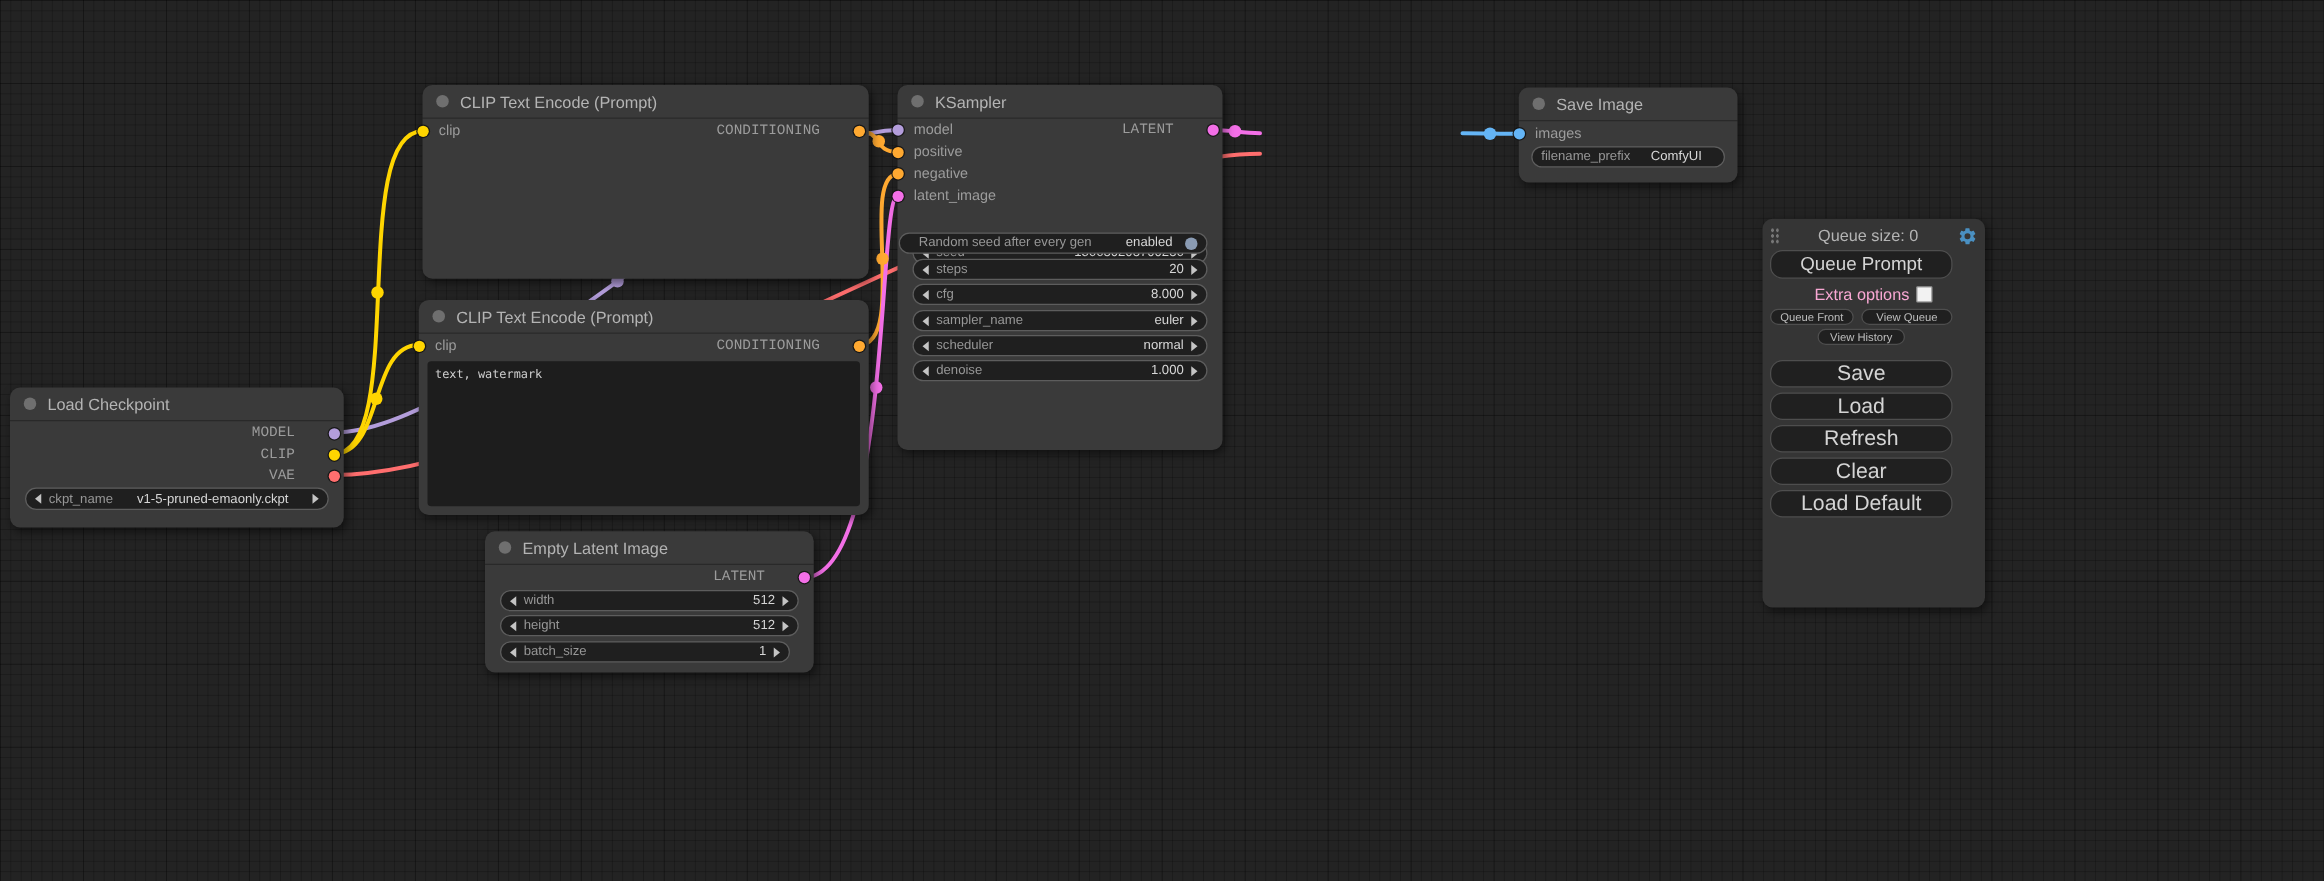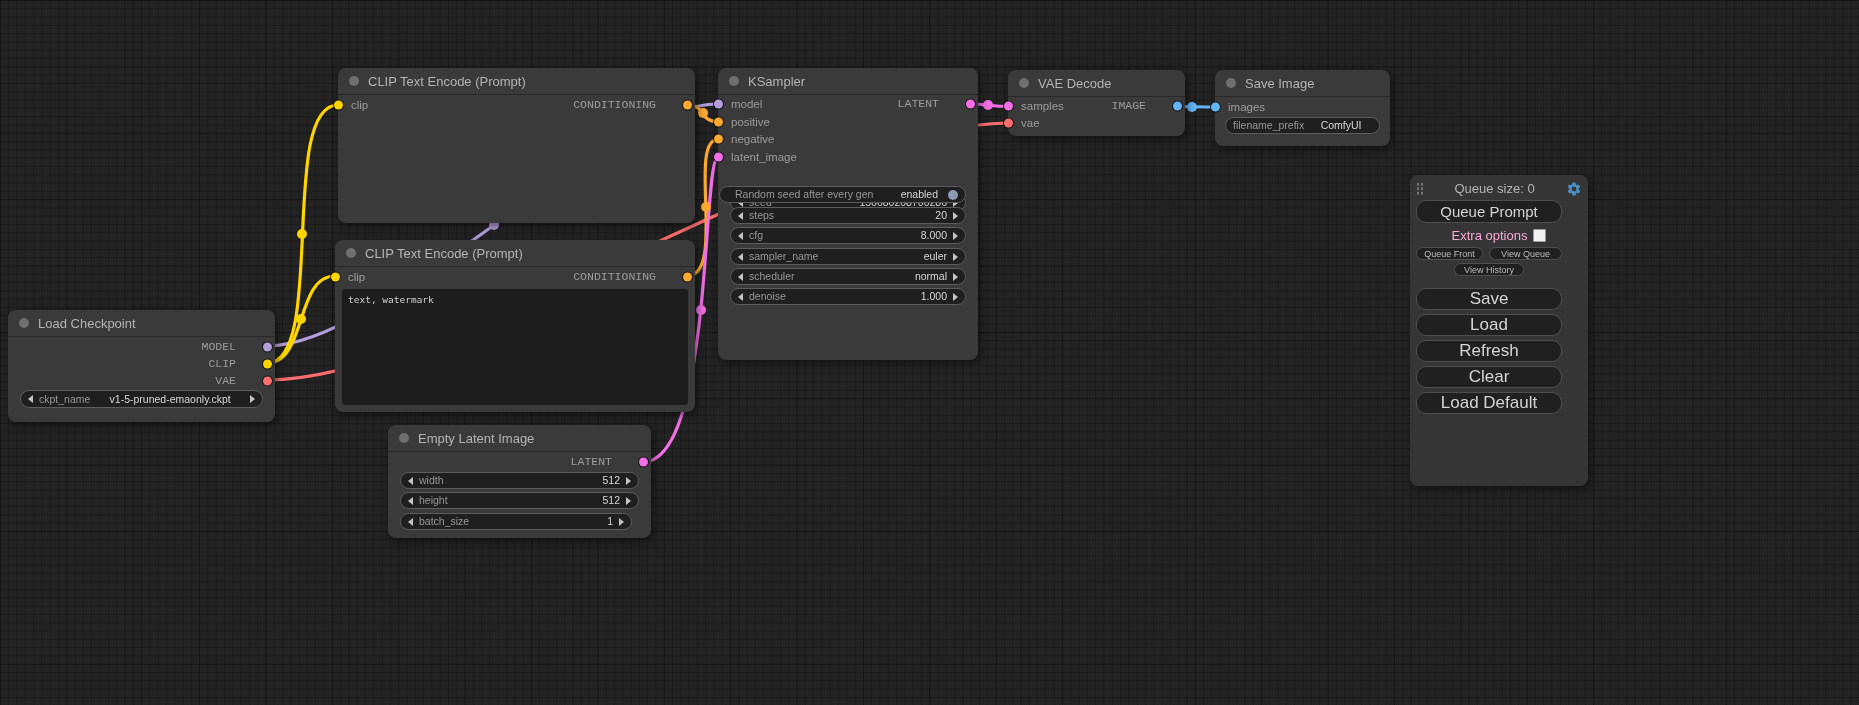--- a/index.html
+++ b/index.html
@@ -226,36 +226,20 @@
       <span class="arr r"></span>
     </div>
     <div class="widget" style="top:88px;left:12px;right:19px;">
       <span class="arr l"></span>
       <span class="w-label">batch_size</span>
       <span class="w-value">1</span>
       <span class="arr r"></span>
     </div>
   </div>
 
-  <div class="node" style="left:1008px;top:70px;width:177px;height:66px;">
-    <div class="node-title">
-      <span class="title-dot"></span>
-      <span>VAE Decode</span>
-    </div>
-    <div class="port-row" style="top:27px;">
-      <span class="pdot in" style="background: rgb(243, 111, 231);"></span>
-      <span>samples</span>
-      <span class="out-label">IMAGE</span>
-      <span class="pdot out" style="background: rgb(100, 181, 246);"></span>
-    </div>
-    <div class="port-row" style="top:44px;">
-      <span class="pdot in" style="background: rgb(255, 110, 110);"></span>
-      <span>vae</span>
-    </div>
-  </div>
 
   <div class="node" style="left:1215px;top:70px;width:175px;height:76px;">
     <div class="node-title">
       <span class="title-dot"></span>
       <span>Save Image</span>
     </div>
     <div class="port-row" style="top:28px;">
       <span class="pdot in" style="background: rgb(100, 181, 246);"></span>
       <span>images</span>
     </div>

